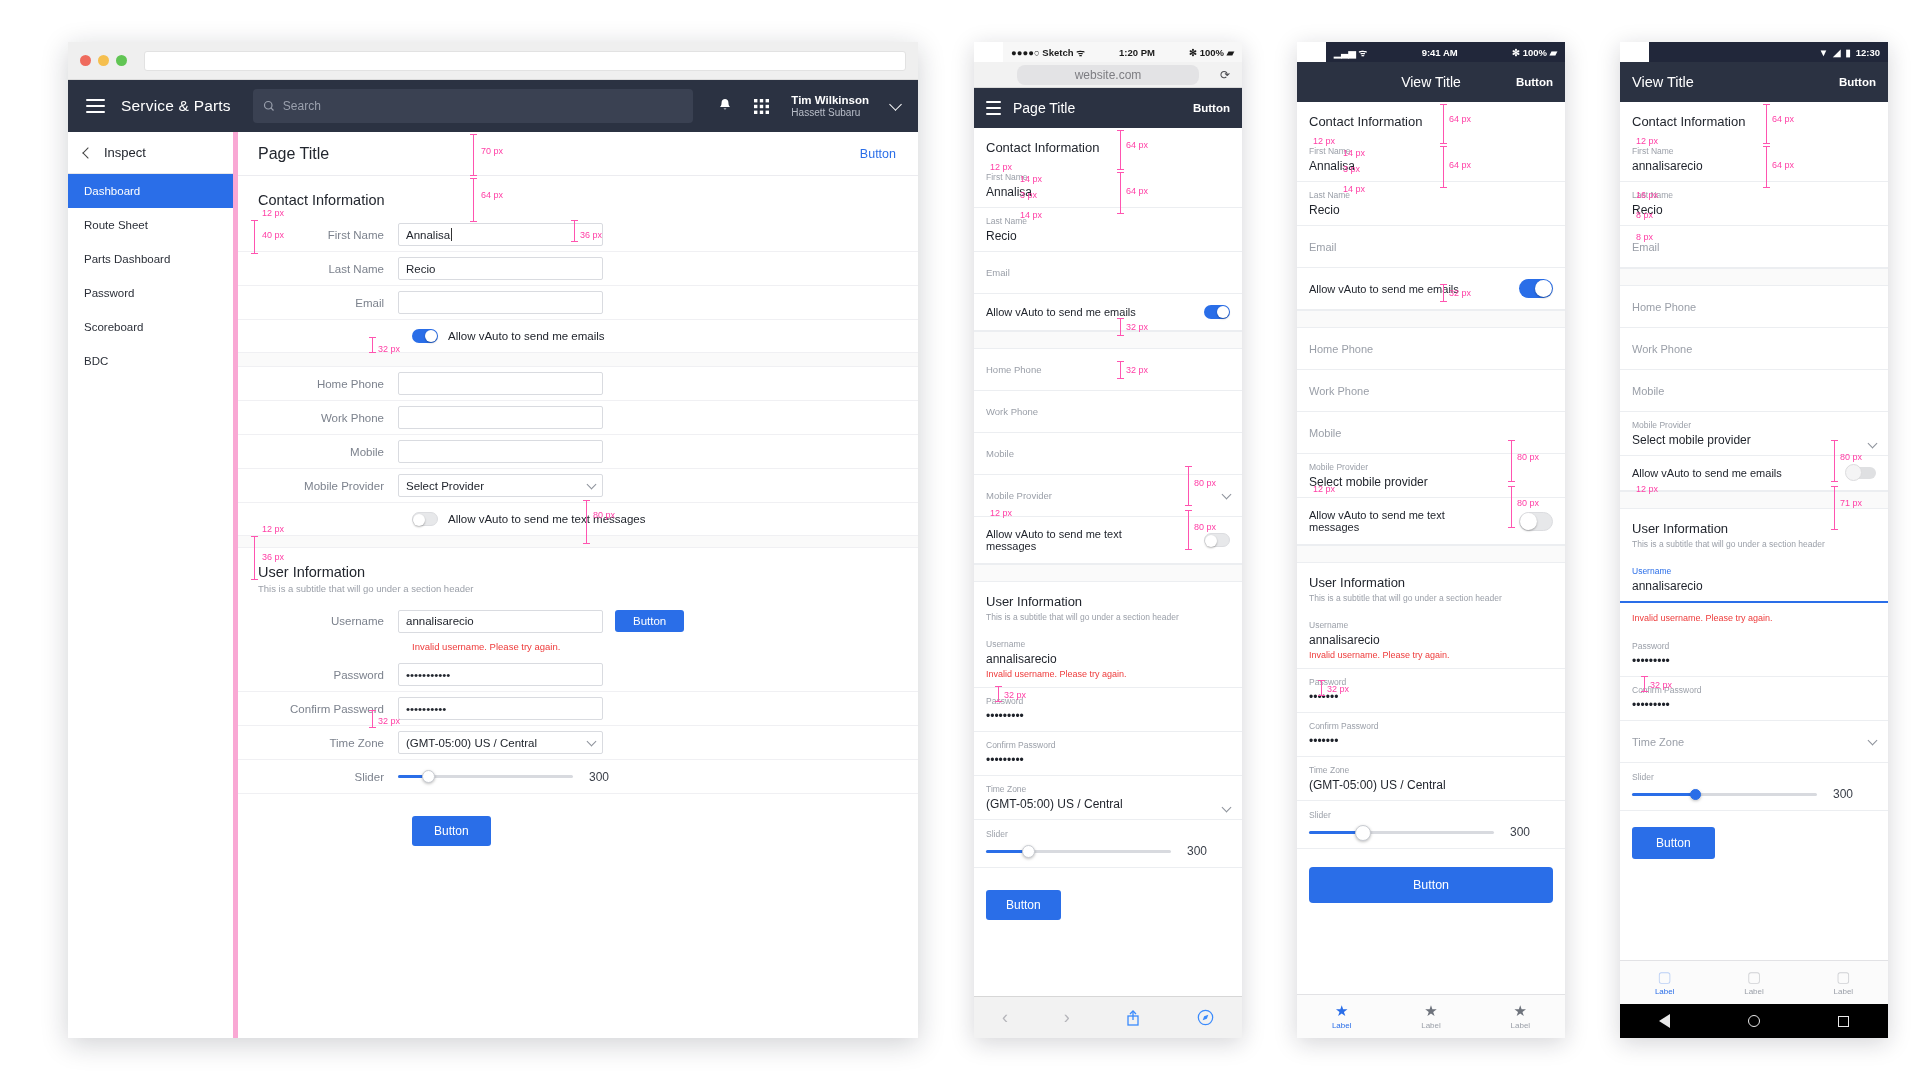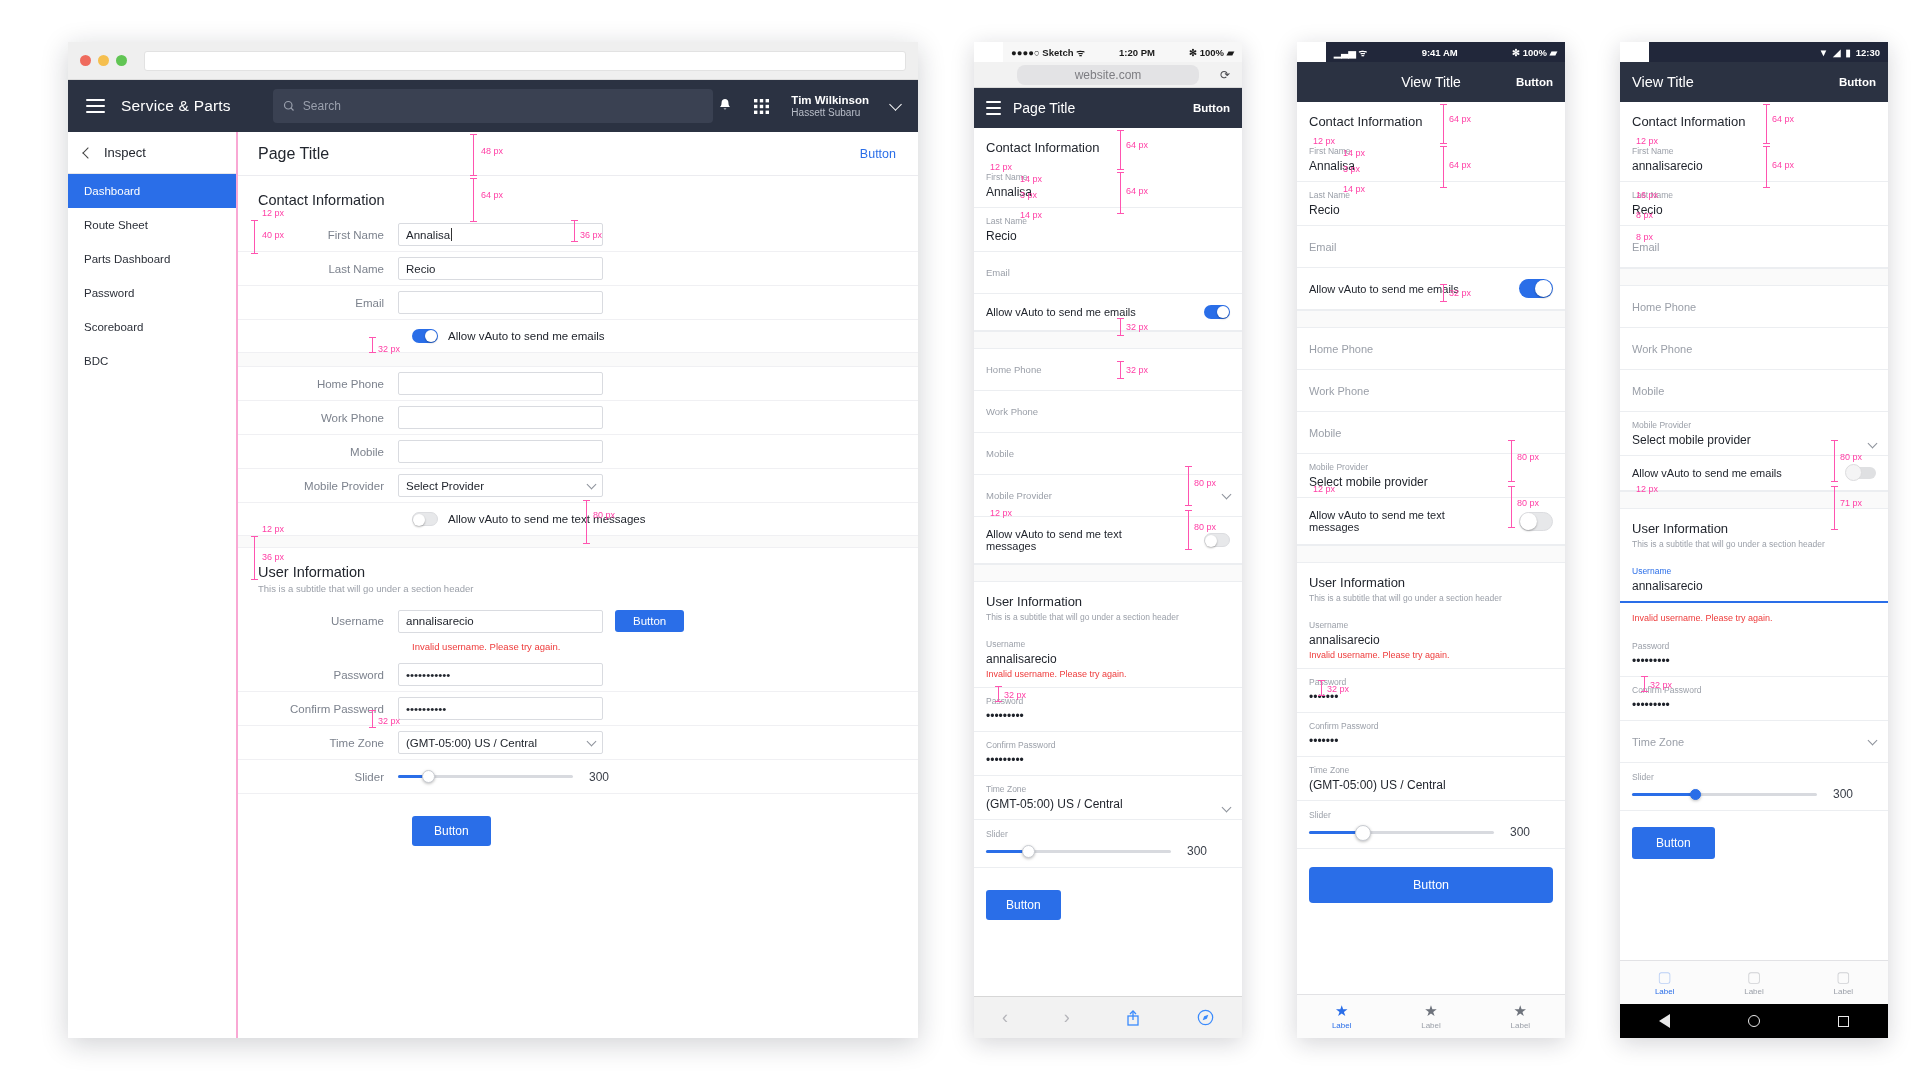--- a/index.html
+++ b/index.html
@@ -28,30 +28,30 @@
   }
   #dt-chrome { height: 38px; background: #efefef; display: flex; align-items: center; padding: 0 12px; border-bottom: 1px solid #dcdcdc;}
   .dot { width: 11px; height: 11px; border-radius: 50%; margin-right: 7px; }
   .dot.r { background: #ef6b5e; } .dot.y { background: #f5bf4f; } .dot.g { background: #61c554; }
   #dt-urlbar { flex: 1; height: 20px; background: #fff; border-radius: 3px; margin-left: 10px; border: 1px solid #e2e2e2;}
 
   #dt-topbar { height: 52px; background: #2b3242; display: flex; align-items: center; padding: 0 18px; }
   .hamburger { width: 19px; display:flex; flex-direction:column; gap:4px; cursor:pointer; }
   .hamburger i { display:block; height: 2px; background: #fff; border-radius: 1px; }
   #dt-brand { color:#fff; font-size: 15.5px; margin-left: 16px; letter-spacing: .2px; }
-  #dt-search { flex: 0 0 440px; height: 34px; margin-left: 42px; background: #3a4152; border-radius: 4px;
+  #dt-search { flex: 0 0 440px; height: 34px; margin-left: 22px; background: #3a4152; border-radius: 4px;
                display:flex; align-items:center; padding: 0 10px; color:#9aa0ad; font-size: 12px; gap: 8px; }
   #dt-right { margin-left: auto; display:flex; align-items:center; gap: 22px; color:#fff; }
   #dt-user { text-align: left; line-height: 1.25; }
   #dt-user .n { font-size: 11.5px; font-weight: bold; color:#fff; }
   #dt-user .s { font-size: 10px; color:#b9bec9; }
   .chev { width:9px; height:9px; border-right:1.6px solid currentColor; border-bottom:1.6px solid currentColor; transform: rotate(45deg); margin-top:-4px;}
 
   #dt-body { display: flex; height: calc(100% - 90px); }
-  #dt-side { width: 170px; border-right: 2px solid #f9a8d4; background:#fff; flex: 0 0 170px;}
+  #dt-side { width: 170px; border-right: 5px solid #f9a8d4; background:#fff; flex: 0 0 170px;}
   #dt-inspect { height: 42px; display:flex; align-items:center; gap:12px; padding-left: 16px; font-size: 13px; border-bottom: 1px solid #e7e7ea;}
   .backchev { width:8px; height:8px; border-left:1.6px solid #444; border-bottom:1.6px solid #444; transform: rotate(45deg); }
   .side-item { height: 34px; display:flex; align-items:center; padding-left: 16px; font-size: 11.5px; color:#2b2f38; cursor:pointer;}
   .side-item.active { background: #2a6ee8; color:#fff; }
 
   #dt-main { flex:1; position: relative; background:#fff; }
   #dt-pagetitle { height: 44px; display:flex; align-items:center; justify-content:space-between;
                   padding: 0 22px 0 20px; border-bottom: 1px solid #ececf0;}
   #dt-pagetitle .t { font-size: 16px; }
   #dt-pagetitle .b { font-size: 12.5px; color:#2a6ee8; cursor:pointer;}
@@ -331,21 +331,21 @@
             <div class="knob" style="left:24px;"></div>
           </div>
           <span class="slidval">300</span>
         </div>
 
         <div style="padding:22px 0 0 174px;">
           <button class="btn-primary">Button</button>
         </div>
 
         <div class="rl-v" style="left:235px; top:2px; height:42px;"></div>
-        <div class="rl" style="left:243px; top:14px;">48 px</div>
+        <div class="rl" style="left:243px; top:14px;">70 px</div>
         <div class="rl-v" style="left:235px; top:46px; height:44px;"></div>
         <div class="rl" style="left:243px; top:58px;">64 px</div>
         <div class="rl" style="left:24px; top:76px;">12 px</div>
         <div class="rl-v" style="left:16px; top:88px; height:34px;"></div>
         <div class="rl" style="left:24px; top:98px;">40 px</div>
         <div class="rl" style="left:342px; top:98px;">36 px</div>
         <div class="rl-v" style="left:336px; top:88px; height:22px;"></div>
         <div class="rl" style="left:140px; top:212px;">32 px</div>
         <div class="rl-v" style="left:134px; top:205px; height:16px;"></div>
         <div class="rl" style="left:355px; top:378px;">80 px</div>

